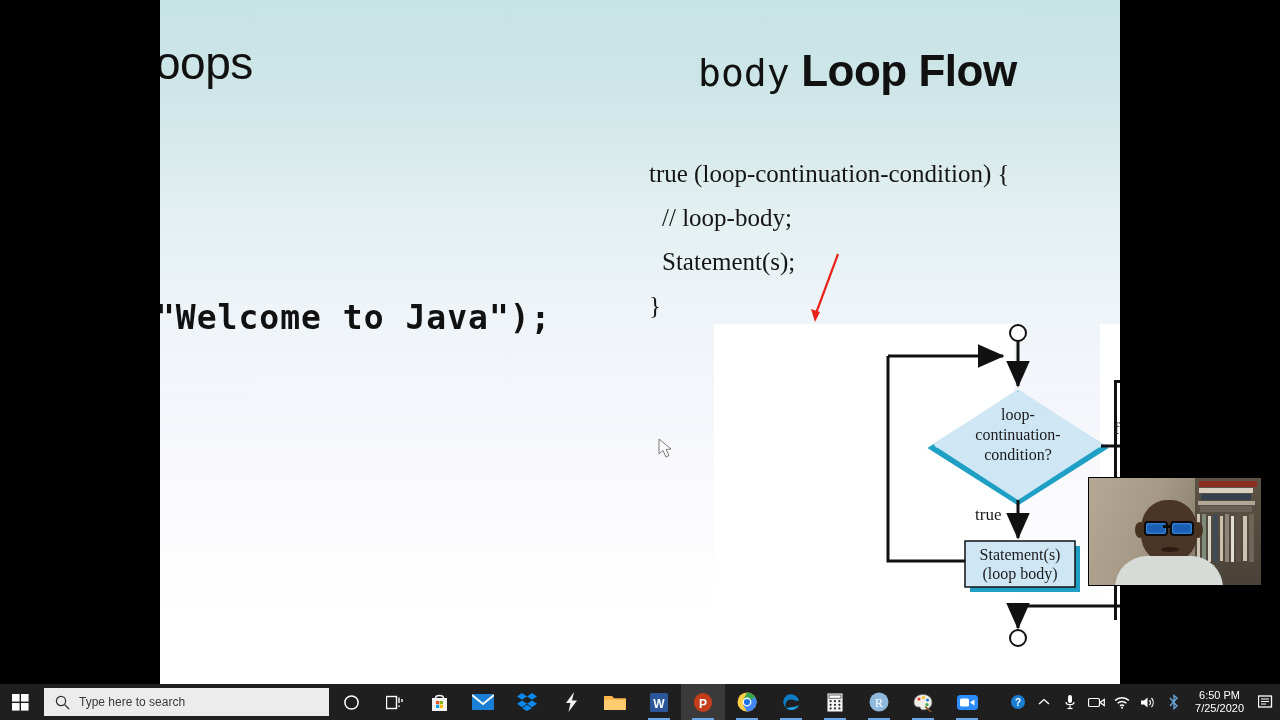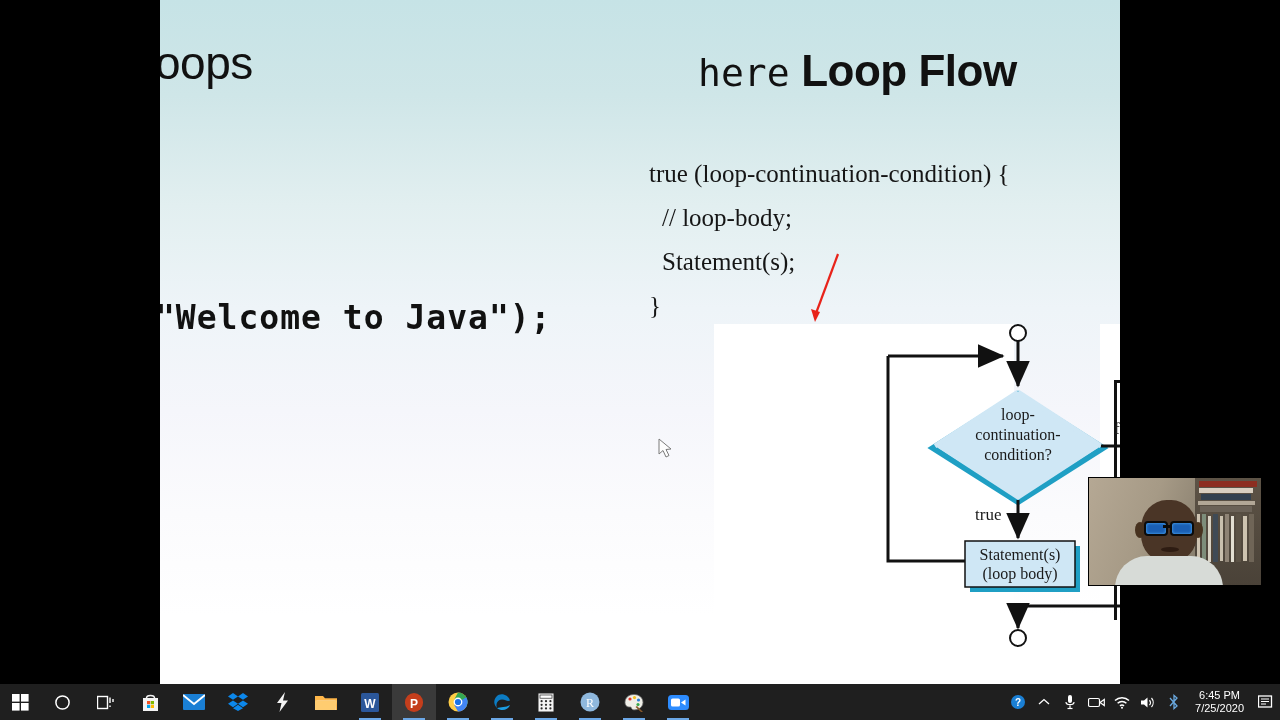--- a/index.html
+++ b/index.html
@@ -130,21 +130,21 @@
 </head>
 <body>
 
 <div id="desktop">
 
   <div id="slide">
 
     <div class="title-left">oops</div>
 
     <div class="title-right">
-      <span class="mono">here</span><span class="sans"> Loop Flow</span>
+      <span class="mono">body</span><span class="sans"> Loop Flow</span>
     </div>
 
     <div class="left-code">"Welcome to Java");</div>
 
     <div class="code-block"><span>true (loop-continuation-condition) {</span>
 <span class="ind1">// loop-body;</span>
 <span class="ind1">Statement(s);</span>
 <span>}</span></div>
 
     <svg id="red-arrow" width="40" height="80">
@@ -242,20 +242,29 @@
 
     <div id="start-btn">
       <svg width="17" height="17" viewBox="0 0 17 17">
         <rect x="0" y="0" width="7.6" height="7.6" fill="#fff"></rect>
         <rect x="9" y="0" width="7.6" height="7.6" fill="#fff"></rect>
         <rect x="0" y="9" width="7.6" height="7.6" fill="#fff"></rect>
         <rect x="9" y="9" width="7.6" height="7.6" fill="#fff"></rect>
       </svg>
     </div>
 
+    <div id="search-box">
+      <span class="s-icon">
+        <svg width="15" height="15" viewBox="0 0 15 15">
+          <circle cx="6" cy="6" r="4.6" fill="none" stroke="#2b2b2b" stroke-width="1.2"></circle>
+          <line x1="9.4" y1="9.4" x2="14" y2="14" stroke="#2b2b2b" stroke-width="1.2"></line>
+        </svg>
+      </span>
+      <span id="search-ph">Type here to search</span>
+    </div>
 
     <div class="tb-icon">
       <svg width="17" height="17" viewBox="0 0 17 17">
           <circle cx="8.5" cy="8.5" r="6.6" fill="none" stroke="#fff" stroke-width="1.5"></circle>
         </svg>
     </div>
 
     <div class="tb-icon">
       <svg width="19" height="15" viewBox="0 0 19 15">
         <rect x="0.5" y="1.5" width="10" height="12" fill="none" stroke="#fff" stroke-width="1.4"></rect>
@@ -421,21 +430,21 @@
           <path d="M9.5,4 A4,4 0 0,1 9.5,9" fill="none" stroke="#fff" stroke-width="1.2"></path>
           <path d="M11.5,2 A7,7 0 0,1 11.5,11" fill="none" stroke="#fff" stroke-width="1.2"></path>
         </svg>
       </div>
       <div class="tray-icon">
         <svg width="12" height="16" viewBox="0 0 12 16">
           <polyline points="2,4 9,12 6,14.5 6,1.5 9,4 2,12" fill="none" stroke="#6aa9e0" stroke-width="1.3"></polyline>
         </svg>
       </div>
       <div id="clock">
-        <div>6:45 PM</div>
+        <div>6:50 PM</div>
         <div>7/25/2020</div>
       </div>
       <div id="notif">
         <svg width="17" height="15" viewBox="0 0 17 15">
           <rect x="0.5" y="1" width="13" height="11" fill="none" stroke="#fff" stroke-width="1.3"></rect>
           <line x1="3" y1="4" x2="11" y2="4" stroke="#fff" stroke-width="1"></line>
           <line x1="3" y1="6.5" x2="11" y2="6.5" stroke="#fff" stroke-width="1"></line>
           <line x1="3" y1="9" x2="8" y2="9" stroke="#fff" stroke-width="1"></line>
         </svg>
       </div>

